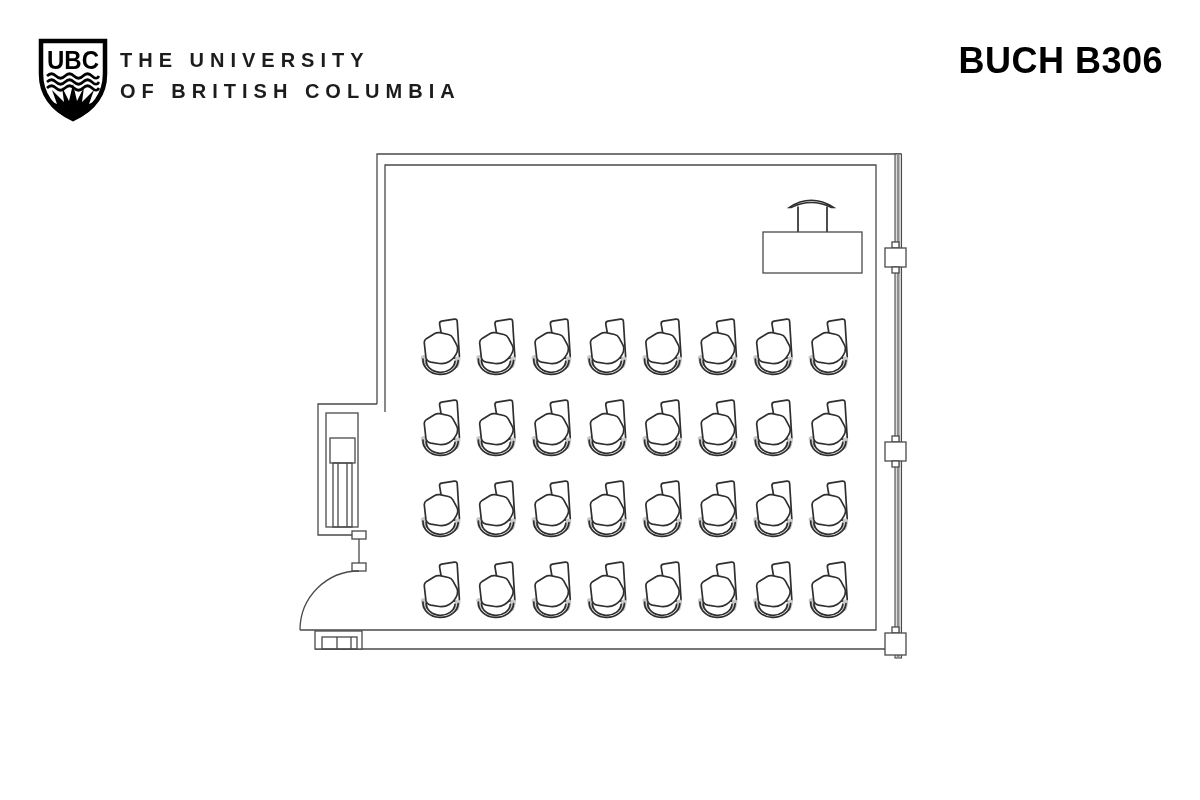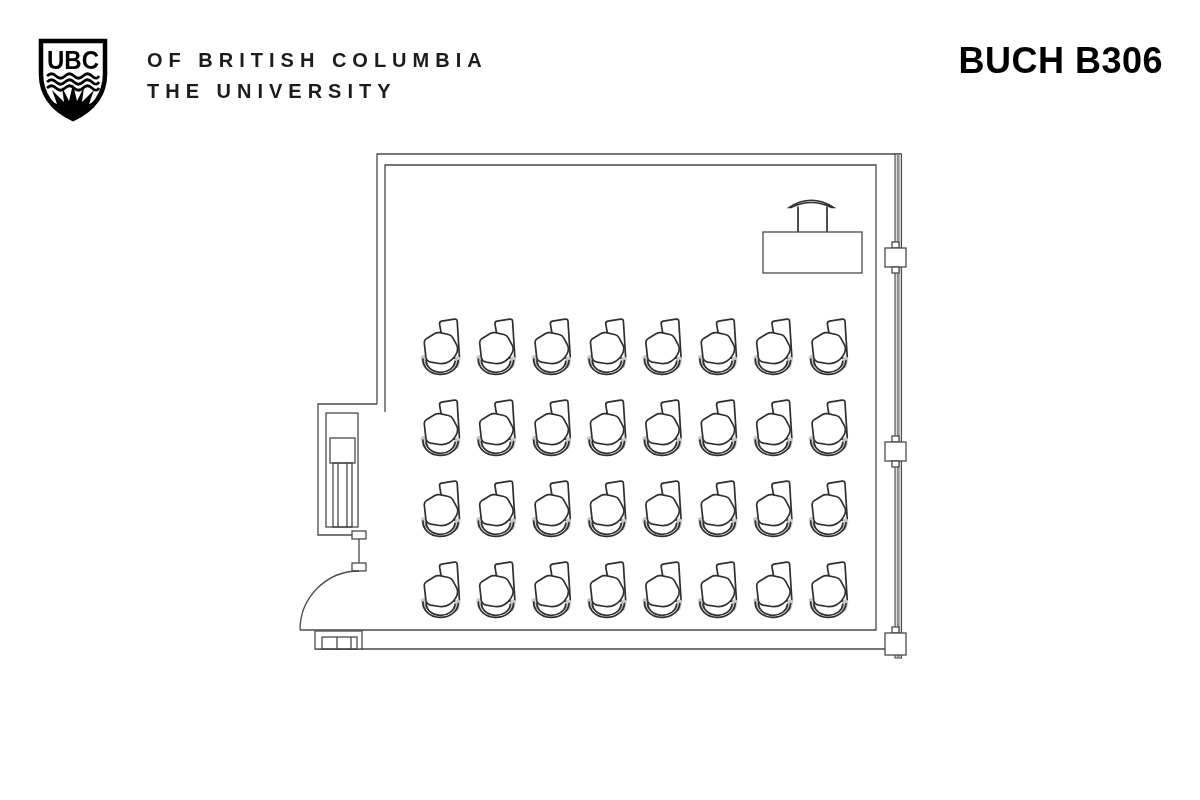--- a/index.html
+++ b/index.html
@@ -13,21 +13,21 @@
   *{box-sizing:border-box;}
   html,body{margin:0;padding:0;}
   body{
     width:1200px;height:800px;position:relative;overflow:hidden;
     background:#ffffff;
     font-family:"Liberation Sans", sans-serif;
     color:var(--ink);
   }
   .logo-block{
     position:absolute;left:38px;top:38px;
-    display:flex;align-items:flex-start;gap:39px;
+    display:flex;align-items:flex-start;gap:12px;
   }
   .logo-shield{flex:0 0 auto;}
   .logo-text{
     margin-top:7px;
     font-weight:bold;
     font-size:20px;
     line-height:31px;
     letter-spacing:6px;
     color:#1c1c1c;
     white-space:nowrap;
@@ -57,22 +57,22 @@
     <path d="M3,3 H67 V36 C67,58 54,72 35,81 C16,72 3,58 3,36 Z" fill="#ffffff" stroke="#000000" stroke-width="4.5"></path>
     <text x="35" y="31" text-anchor="middle" font-size="26" font-weight="bold" font-family="Liberation Sans, sans-serif" fill="#000" textLength="52" lengthAdjust="spacingAndGlyphs">UBC</text>
     <g stroke="#000" stroke-width="2.6" fill="none">
       <path d="M9,38 q4.5,-4.5 9,0 t9,0 t9,0 t9,0 t9,0 t7,0"></path>
       <path d="M9,44 q4.5,-4.5 9,0 t9,0 t9,0 t9,0 t9,0 t7,0"></path>
       <path d="M9,50 q4.5,-4.5 9,0 t9,0 t9,0 t9,0 t9,0 t7,0"></path>
     </g>
     <path d="M35,81 C23,78 14,71 10,62 L19,66 L14,52 L26,64 L24,49 L31,63 L35,46 L39,63 L46,49 L44,64 L56,52 L51,66 L60,62 C56,71 47,78 35,81 Z" fill="#000000"></path>
   </svg>
   <div class="logo-text">
+    <div>THE UNIVERSITY</div>
     <div>OF BRITISH COLUMBIA</div>
-    <div>THE UNIVERSITY</div>
   </div>
 </div>
 
 <div class="room-title">BUCH B306</div>
 
 <div class="plan-wrap">
 <svg width="660" height="540" viewBox="280 140 660 540">
   <defs>
     <g id="chair-shape">
 

